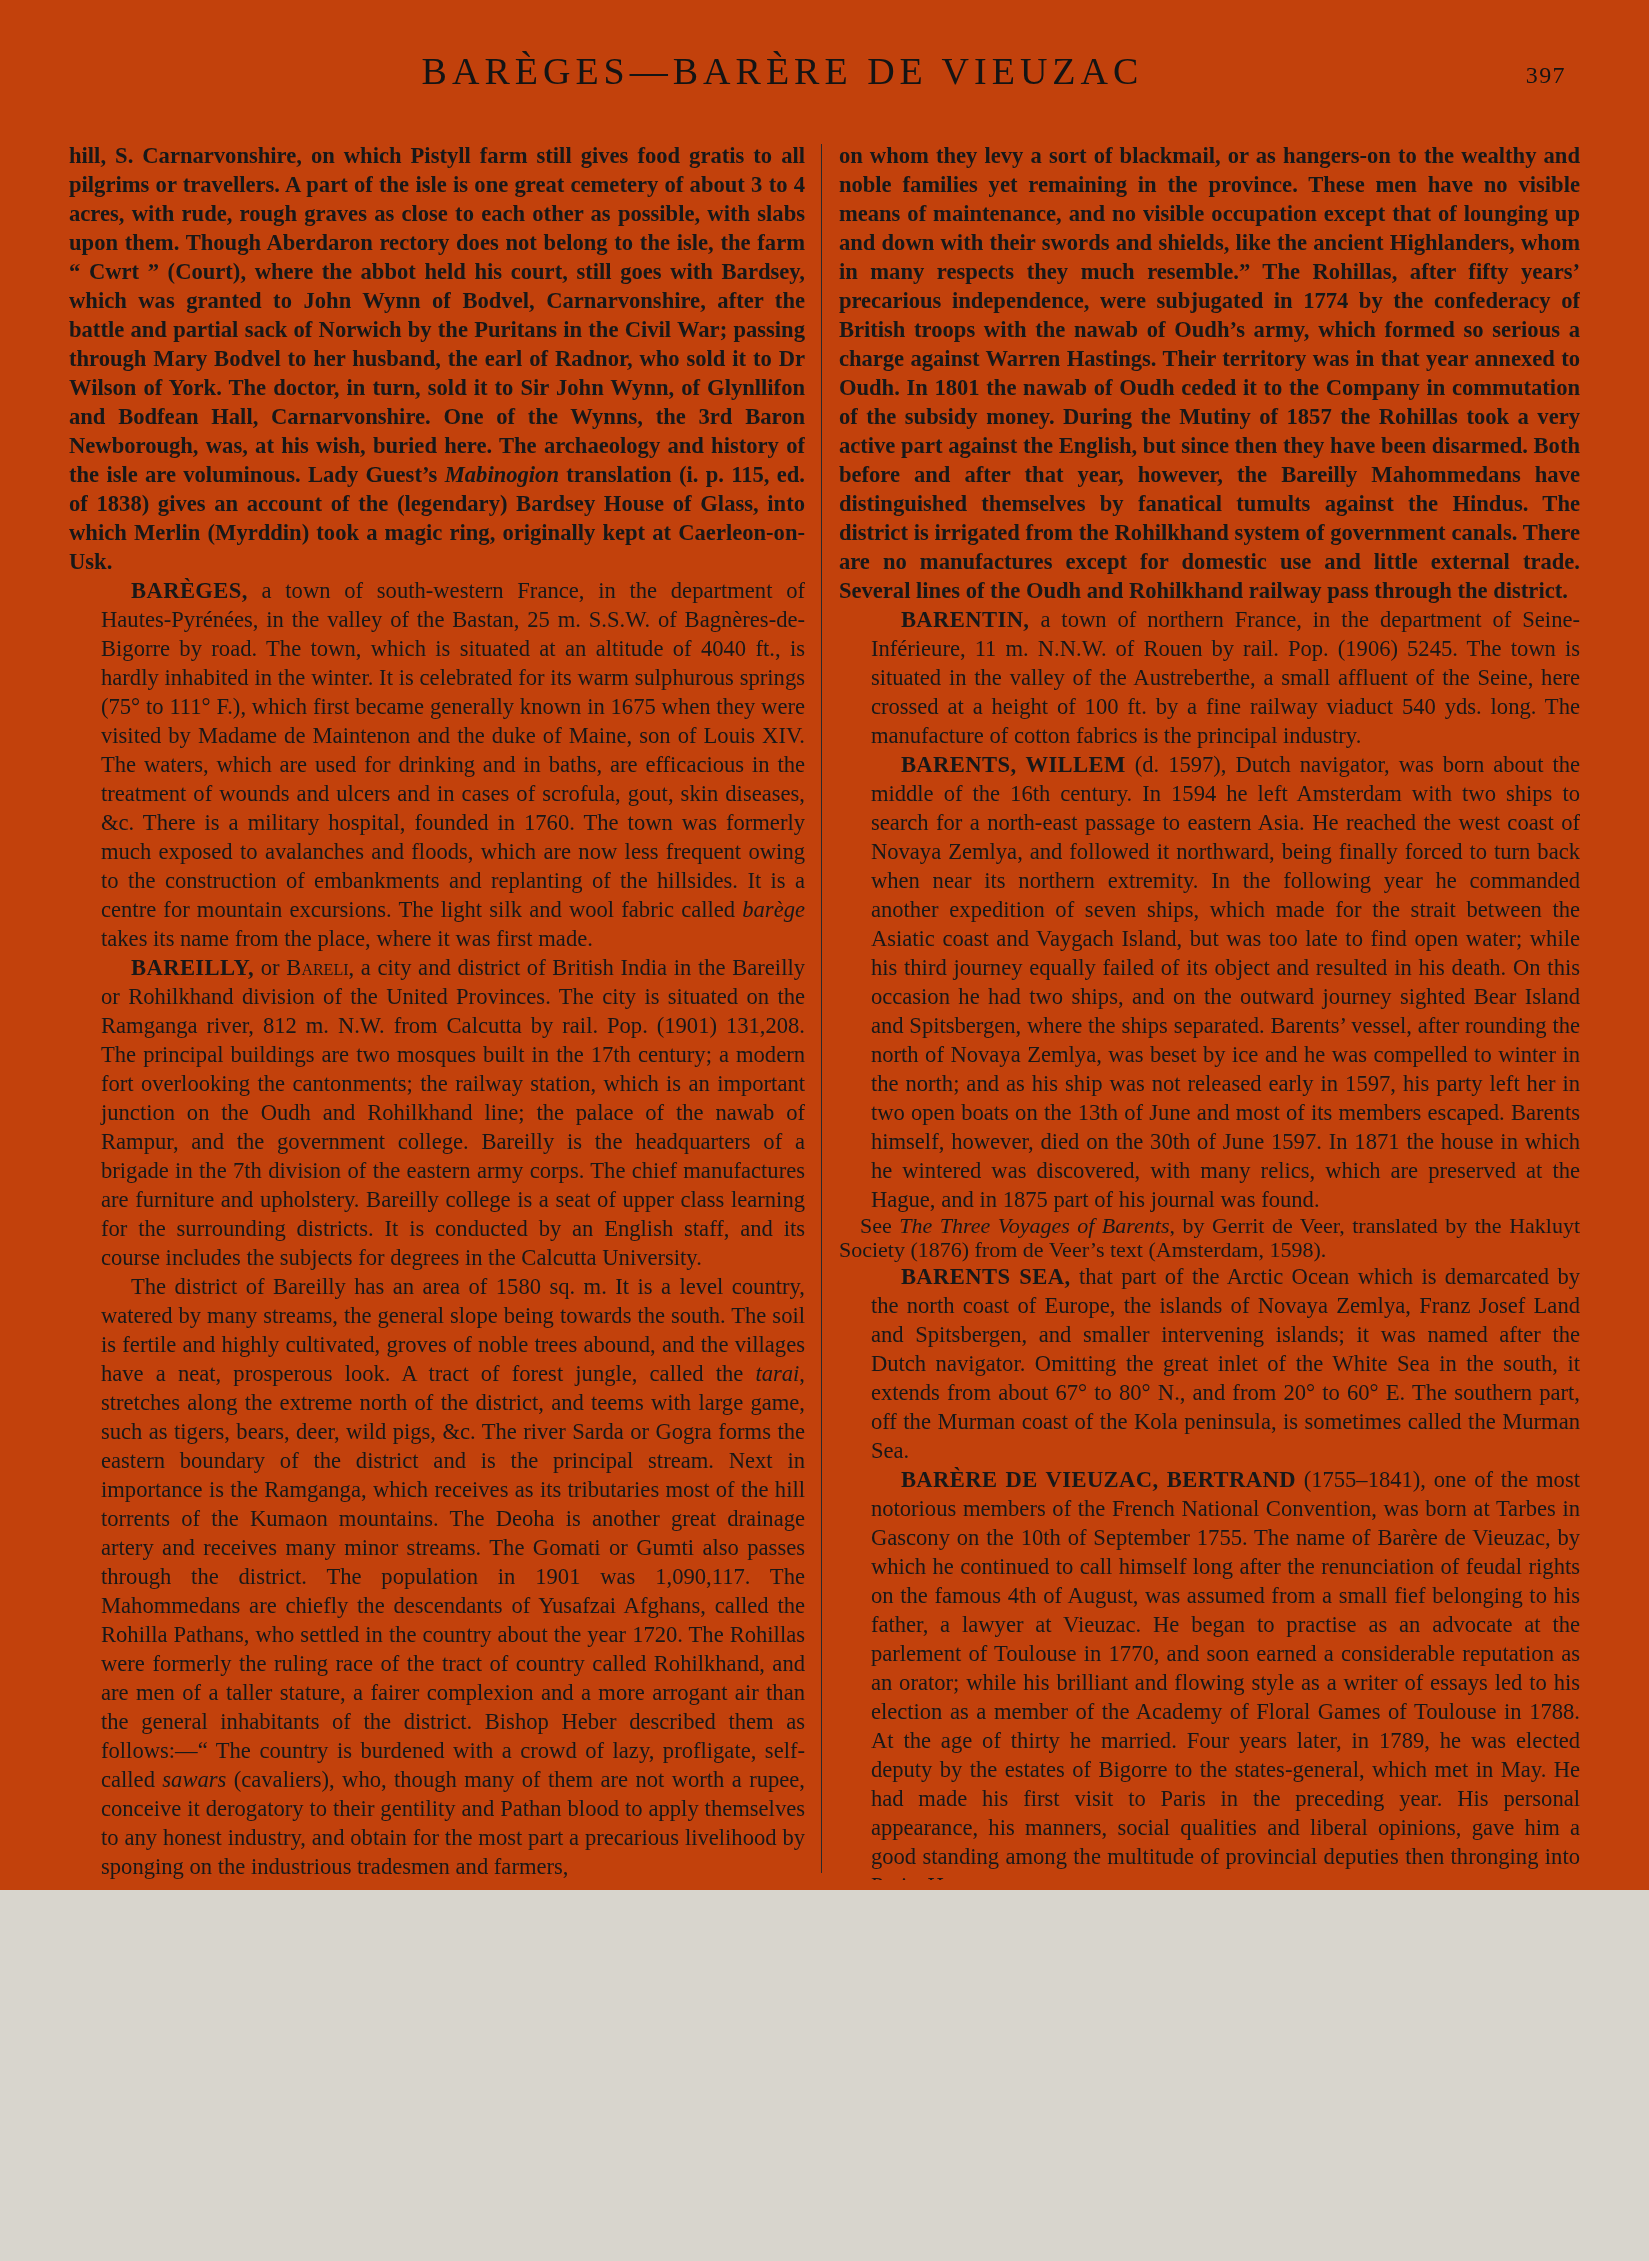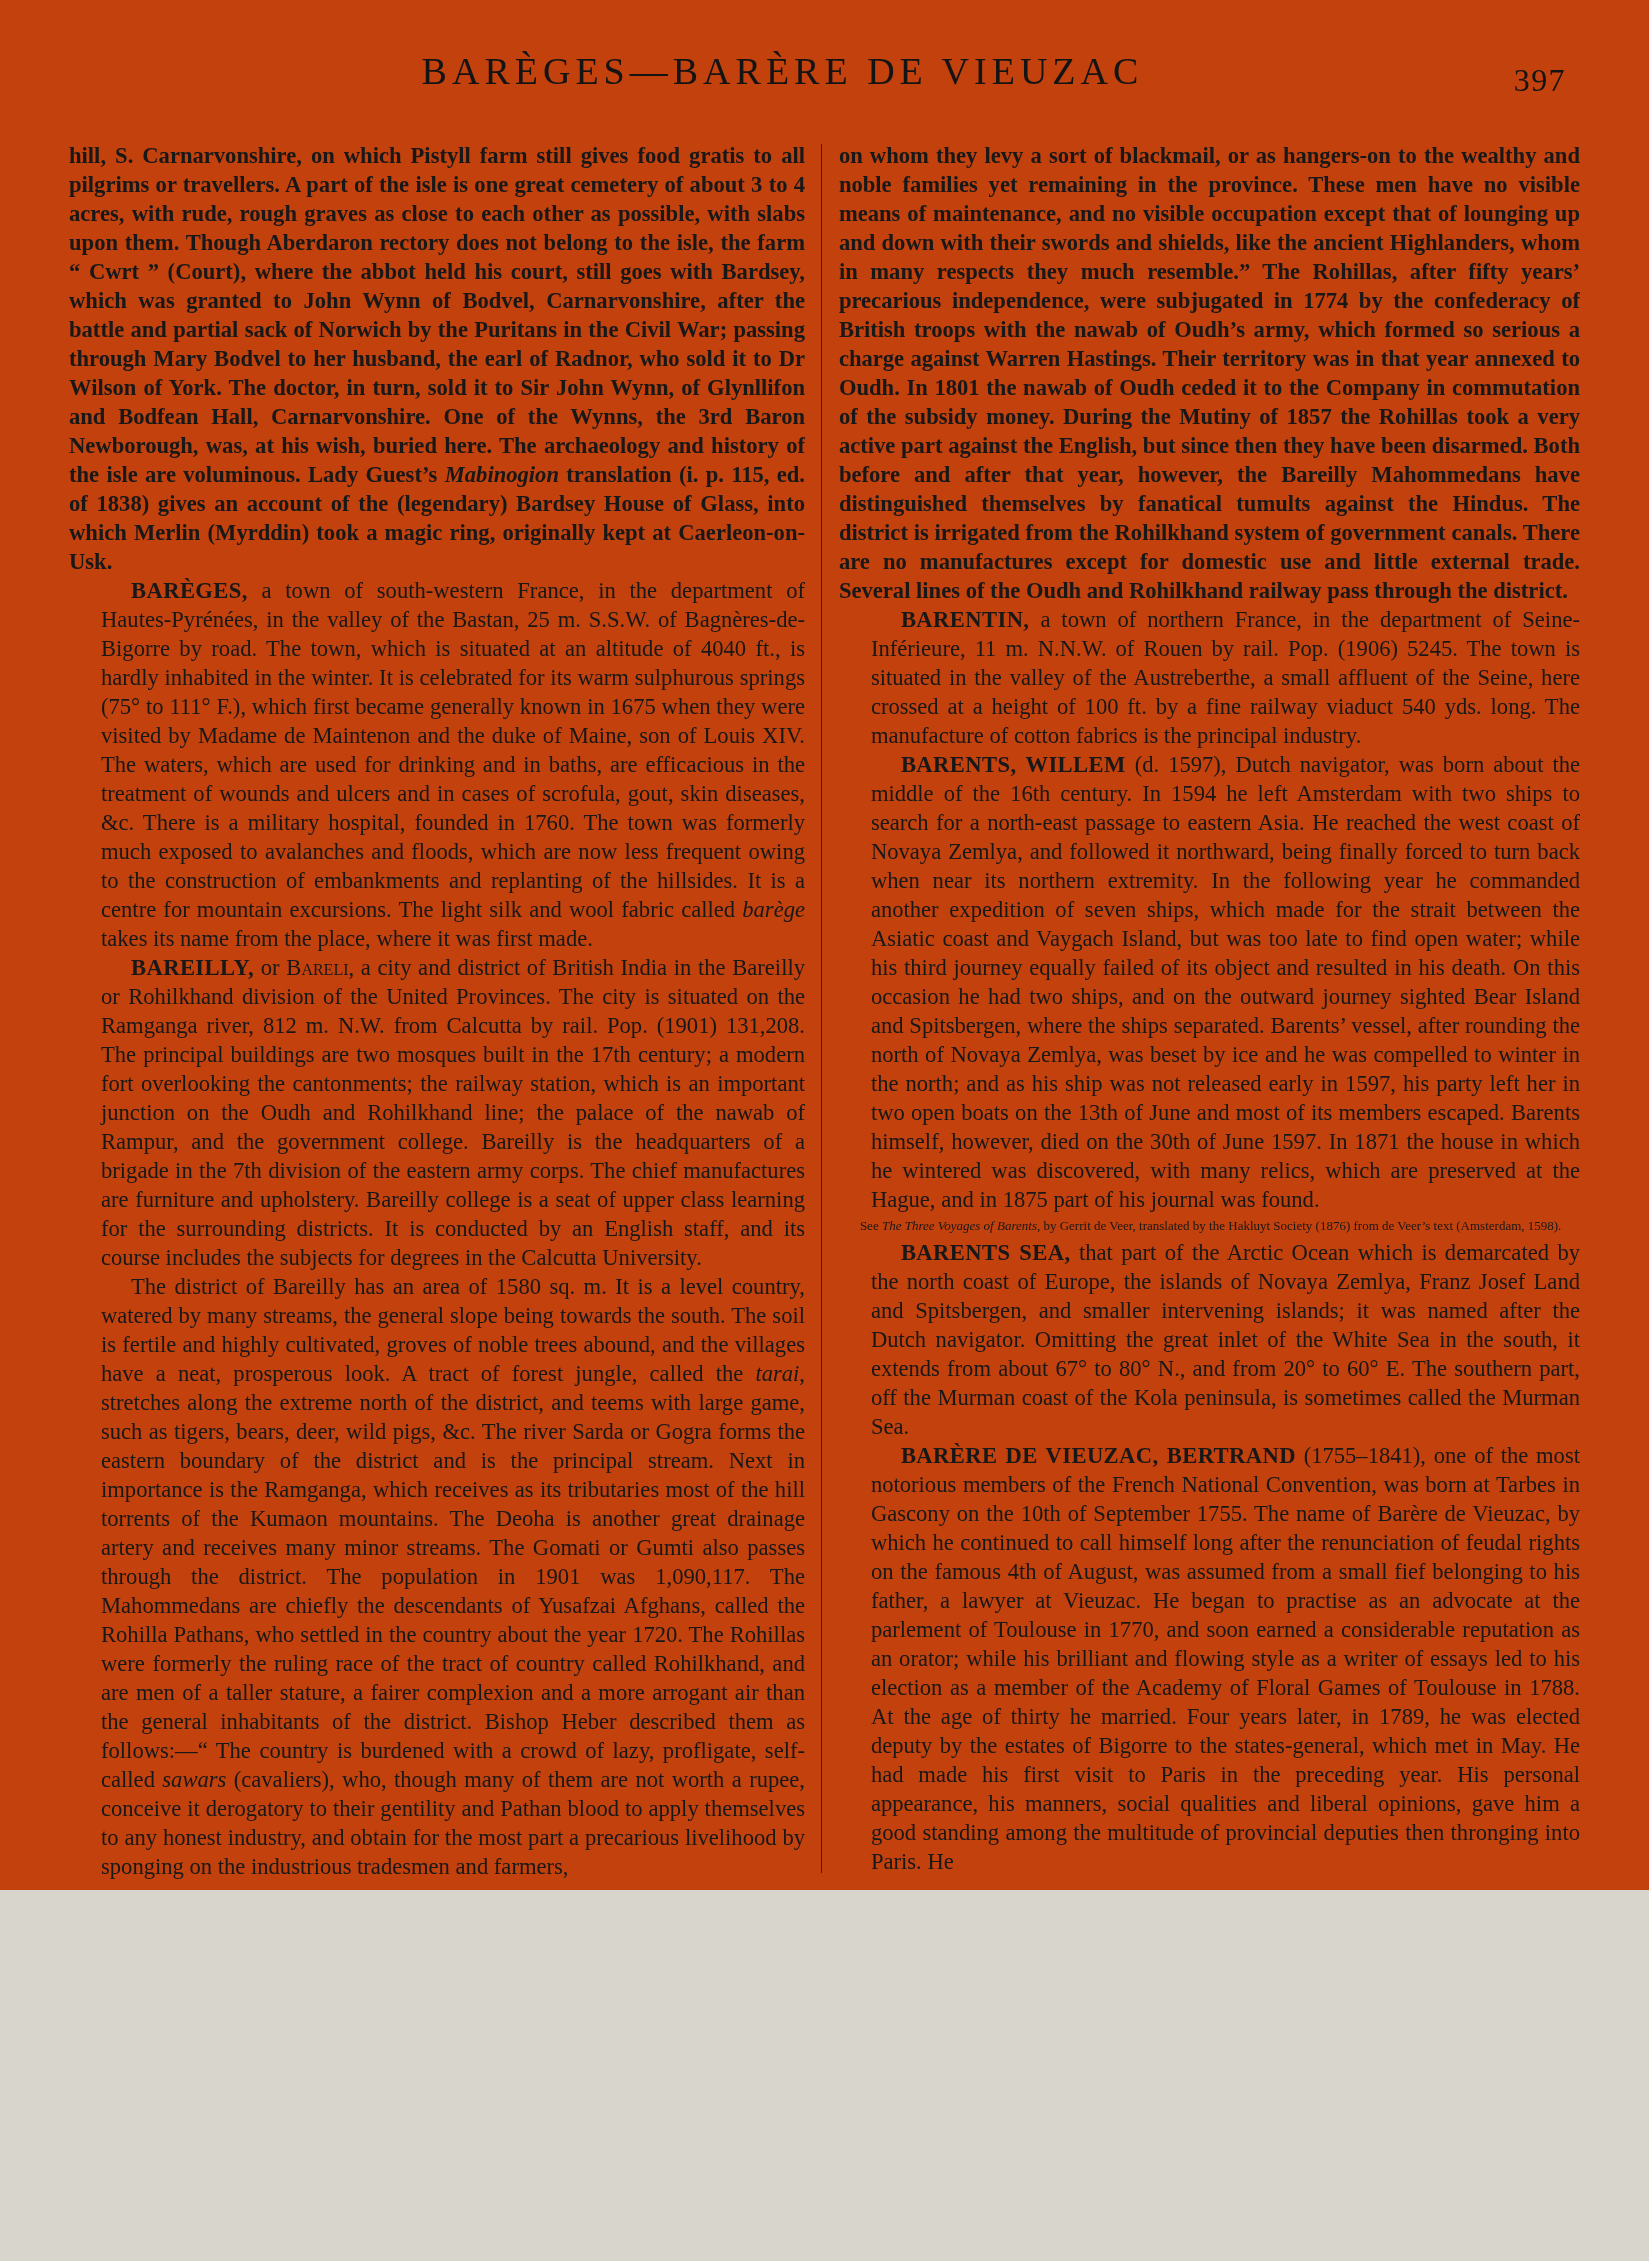--- a/index.html
+++ b/index.html
@@ -31,21 +31,21 @@
     font-size: 38px;
     letter-spacing: 5px;
     color: #141414;
     white-space: nowrap;
     transform: translateX(-42px);
   }
   .page-number {
     position: absolute;
     right: 83px;
     top: 12.7px;
-    font-size: 32px;
+    font-size: 24px;
     letter-spacing: 1.4px;
     color: #141414;
   }
   .columns {
     position: absolute;
     top: 141px;
     left: 69px;
     right: 69px;
     bottom: 10px;
     display: flex;
@@ -61,21 +61,21 @@
   .column.right { flex: 1; }
   .col-divider {
     width: 1.4px;
     background: #2a2a2a;
     margin: 2.8px 17px 7px 15.5px;
   }
   .para { margin: 0; text-align: justify; }
   .para.entry, .para.indent { text-indent: 30px; margin-left: 32px; }
   .para.plain { text-indent: 0; font-weight: bold; }
   .para.small {
-    font-size: 13px;
+    font-size: 22px;
     line-height: 24px;
     text-indent: 21px;
   }
   .para .lead { font-weight: bold; letter-spacing: 0.4px; }
   .sc { font-variant: small-caps; }
   i { font-style: italic; }
 </style>
 </head>
 <body>
 

